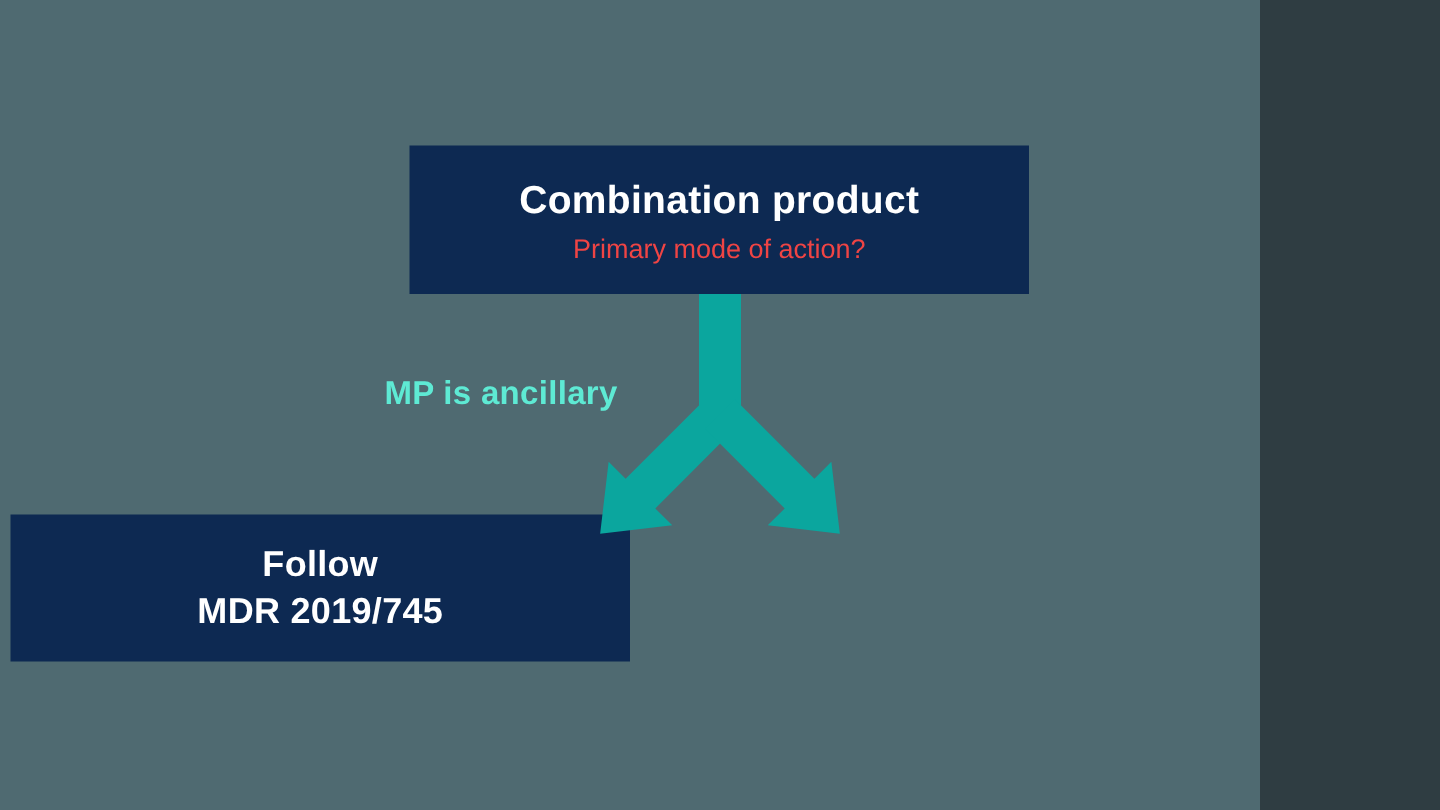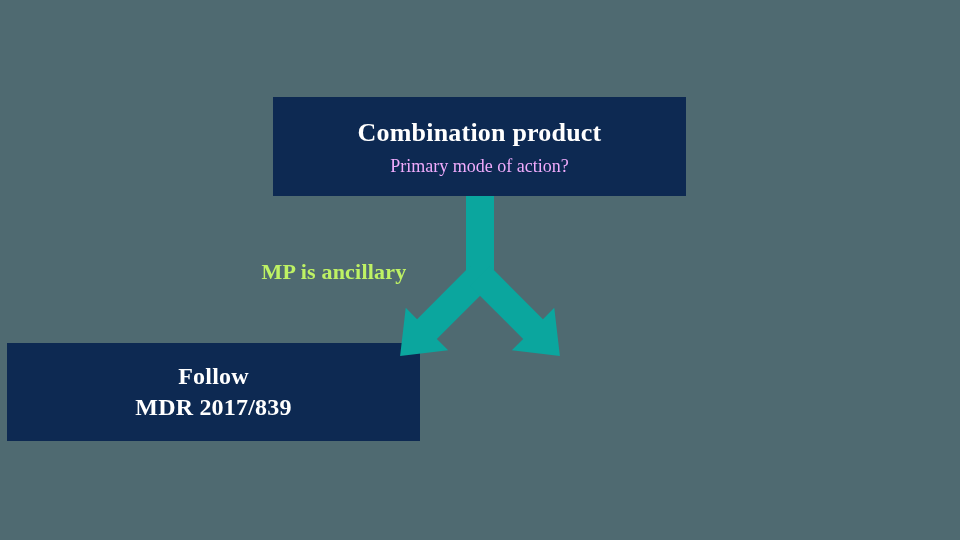--- a/index.html
+++ b/index.html
@@ -1,22 +1,22 @@
 <!DOCTYPE html>
 <html><head>
 <meta charset="utf-8">
 <style>
   html, body { margin: 0; padding: 0; background: #2f3d42; }
   .stage {
     position: relative;
-    width: 960px;
+    width: 840px;
     height: 540px;
     background: #4F6A71;
     overflow: hidden;
-    font-family: Liberation Serif, serif;
+    font-family: Liberation Sans, sans-serif;
   }
   .navy-box {
     position: absolute;
     background: #0D2952;
     color: #FFFFFF;
     display: flex;
     flex-direction: column;
     align-items: center;
     justify-content: center;
     text-align: center;
@@ -26,36 +26,36 @@
   .right-box { left: 540px; top: 343px; width: 413px; height: 98px; z-index: 1; }
 
   .top-box .title {
     font-size: 26px;
     font-weight: bold;
     line-height: 32px;
     letter-spacing: 0.2px;
   }
   .top-box .subtitle {
     font-size: 18px;
-    color: #f0abfc;
+    color: #ef4444;
     margin-top: 6px;
     line-height: 22px;
   }
   .outcome-line {
     font-size: 24px;
     font-weight: bold;
     line-height: 31px;
     letter-spacing: 0.2px;
   }
   .branch-label {
     position: absolute;
-    top: 258px;
+    top: 248px;
     width: 240px;
     text-align: center;
-    color: #bef264;
+    color: #5eead4;
     font-weight: bold;
     font-size: 22px;
     line-height: 27px;
     z-index: 2;
     letter-spacing: 0.2px;
   }
   .branch-label.left  { left: 214px; }
   .branch-label.right { left: 508px; }
 
   .arrow-svg {
@@ -74,21 +74,21 @@
 
   <div class="navy-box top-box">
     <div class="title">Combination product</div>
     <div class="subtitle">Primary mode of action?</div>
   </div>
 
   <div class="branch-label left">MP is ancillary</div>
 
   <div class="navy-box left-box">
     <div class="outcome-line">Follow</div>
-    <div class="outcome-line">MDR 2017/839</div>
+    <div class="outcome-line">MDR 2019/745</div>
   </div>
 
 
   <svg class="arrow-svg" width="960" height="540" viewBox="0 0 960 540" aria-hidden="true">
     <rect class="arrow-shape" x="466" y="196" width="28" height="94"></rect>
     <polygon class="arrow-shape" transform="translate(480 276) rotate(45)" points="-14,0 14,0 14,75 30,75 0,113 -30,75 -14,75"></polygon>
     <polygon class="arrow-shape" transform="translate(480 276) rotate(-45)" points="-14,0 14,0 14,75 30,75 0,113 -30,75 -14,75"></polygon>
   </svg>
 
 </div>

